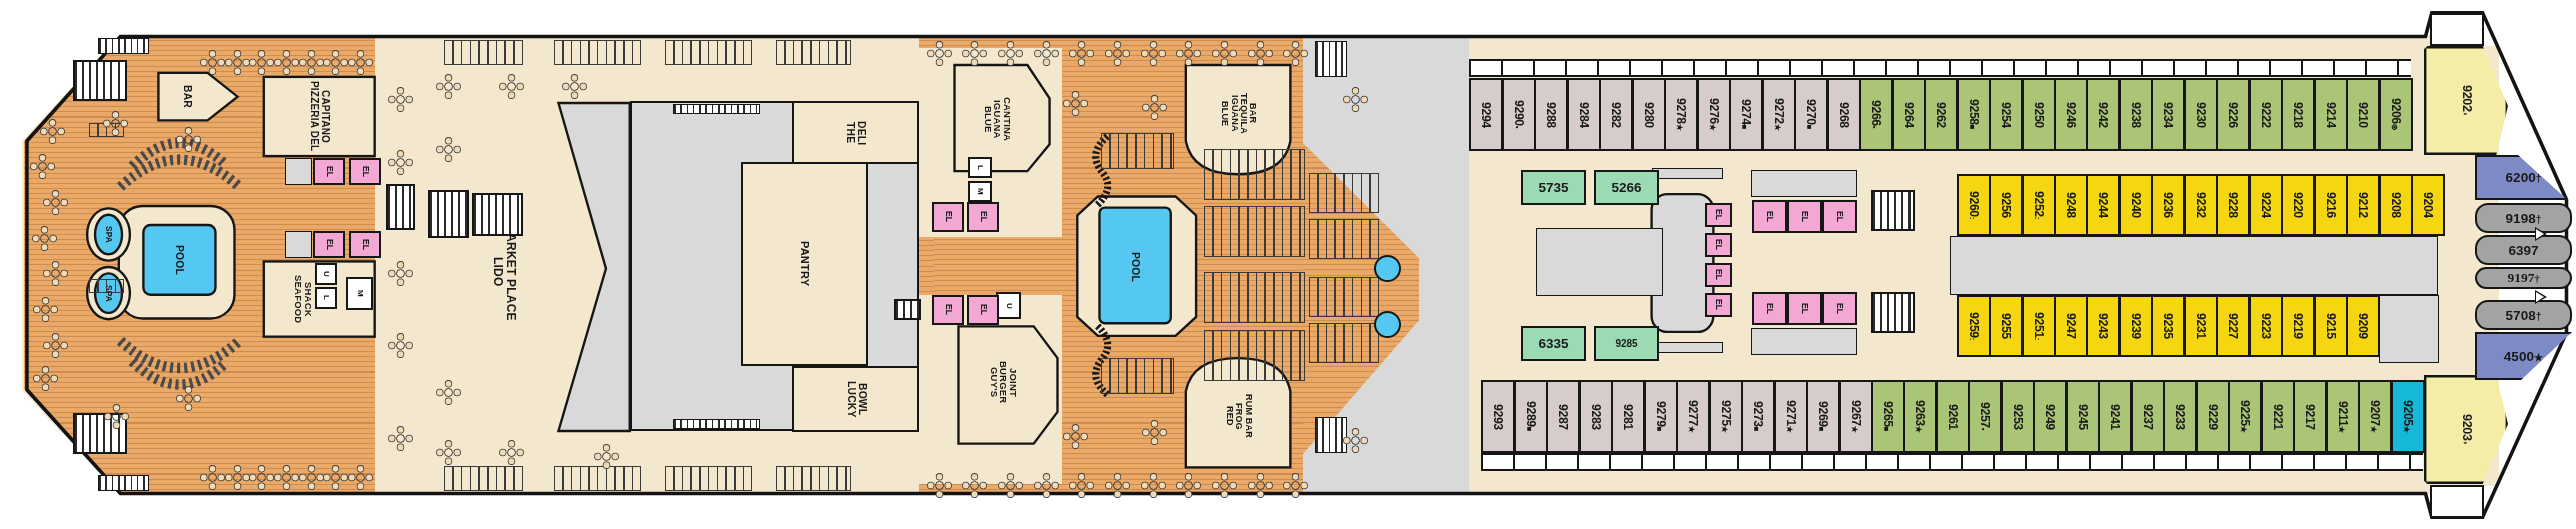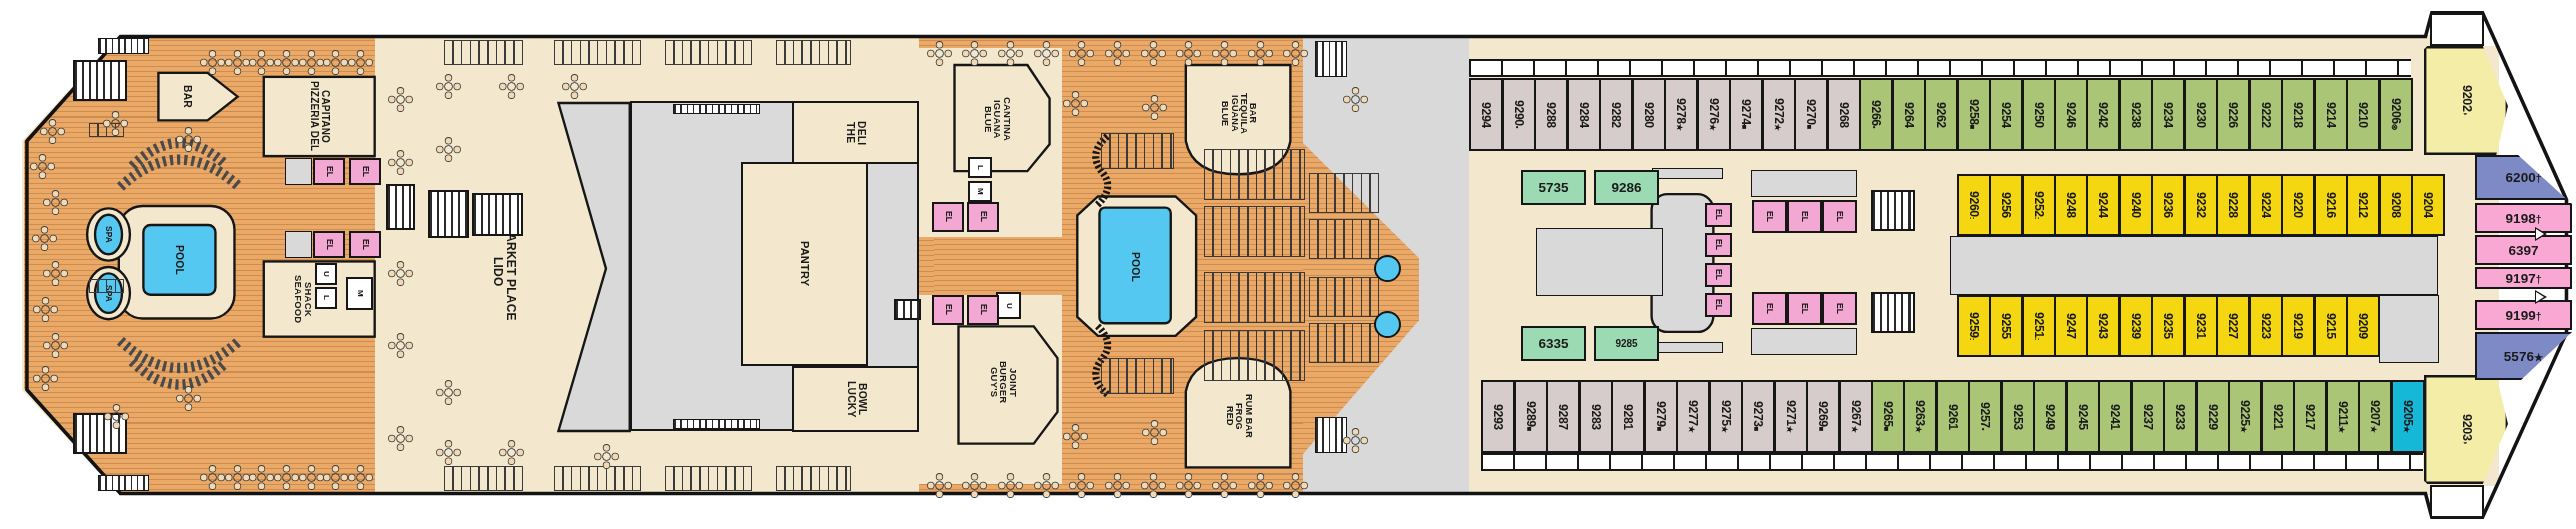--- a/index.html
+++ b/index.html
@@ -10,21 +10,21 @@
   .grayblk{background:#dadada;border:2.4px solid #161616;box-sizing:border-box;}
   .whiteroom{background:#fff;border:2px solid #161616;box-sizing:border-box;}
   .vlab{writing-mode:vertical-lr;text-orientation:sideways;font-weight:bold;color:#1a1a1a;
         white-space:pre-line;text-align:center;line-height:1.05;}
   .hlab{font-weight:bold;color:#1a1a1a;}
   .venue{display:flex;align-items:center;justify-content:center;font-size:10.3px;letter-spacing:0.2px;}
   .cab{border:2px solid #161616;box-sizing:border-box;display:flex;align-items:center;justify-content:center;}
   .cab .vlab{font-size:12.3px;letter-spacing:-0.4px;}
   .cab .sym{font-size:8px;}
   .c-ov{background:#d6cccb;} .c-bv{background:#a9c575;} .c-in{background:#f4d710;}
-  .c-mint{background:#9bdab2;} .c-cy{background:#16b8d8;} .c-red{background:#f9a8d4;}
+  .c-mint{background:#9bdab2;} .c-cy{background:#16b8d8;} .c-red{background:#a3a3a3;border-radius:13px;}
   .c-blue{background:#7e8ac6;} .c-pale{background:#f3eda8;}
   .elcell{background:#f2a8d3;border:2px solid #161616;box-sizing:border-box;
           display:flex;align-items:center;justify-content:center;}
   .elcell .vlab{font-size:8.7px;}
   .stairs{background:#fff;border:2px solid #161616;box-sizing:border-box;
           background-image:repeating-linear-gradient(90deg,#2a2a2a 0 2px,transparent 2px 7.1px);}
   .hatch{background:#fff;border:1.6px solid #161616;box-sizing:border-box;
          background-image:repeating-linear-gradient(90deg,#2a2a2a 0 1.6px,transparent 1.6px 6.3px);}
   .slab{background:#d9d9d9;border:1.6px solid #161616;box-sizing:border-box;}
   .lounge{border:1.6px solid #3a3a3a;box-sizing:border-box;
@@ -584,21 +584,21 @@
       <div class="abs cab c-in" style="left: 2314px; top: 295px; width: 34px; height: 62px;">
         <span class="vlab"><span>9215</span><span class="sym"></span></span>
       </div>
       <div class="abs cab c-in" style="left: 2346px; top: 295px; width: 34px; height: 62px;">
         <span class="vlab"><span>9209</span><span class="sym"></span></span>
       </div>
       <div class="abs cab c-mint" style="left: 1521px; top: 170px; width: 65px; height: 35px;">
         <span class="hlab" style="font-size: 13.5px;">5735</span>
       </div>
       <div class="abs cab c-mint" style="left: 1594px; top: 170px; width: 65px; height: 35px;">
-        <span class="hlab" style="font-size: 13.5px;">9286</span>
+        <span class="hlab" style="font-size: 13.5px;">5266</span>
       </div>
       <div class="abs cab c-mint" style="left: 1521px; top: 326px; width: 65px; height: 35px;">
         <span class="hlab" style="font-size: 13.5px;">6335</span>
       </div>
       <div class="abs cab c-mint" style="left: 1594px; top: 326px; width: 65px; height: 35px;">
         <span class="hlab" style="font-size: 10px;">9285</span>
       </div>
     </div>
 
   <div class="abs cab c-pale" style="left:2424px;top:46px;width:84px;height:109px;border:none;
@@ -614,28 +614,28 @@
               clip-path:polygon(0 0,43px 0,97px 49px,97px 177px,46px 225px,0 225px);">
       <div class="abs cab c-blue" style="left: 0px; top: 0px; width: 97px; height: 45px;">
         <span class="hlab" style="font-size: 13.5px;"><span>6200</span><span style="font-size: 10.3px;">†</span></span>
       </div>
       <div class="abs cab c-red" style="left: 0px; top: 48px; width: 97px; height: 30px;">
         <span class="hlab" style="font-size: 13.5px;"><span>9198</span><span style="font-size: 10.3px;">†</span></span>
       </div>
       <div class="abs cab c-red" style="left: 0px; top: 80px; width: 97px; height: 30px;">
         <span class="hlab" style="font-size: 13.5px;"><span>6397</span><span style="font-size: 10.3px;"></span></span>
       </div>
-      <div class="abs cab c-red" style="left: 0px; top: 112px; width: 97px; height: 22px;">
+      <div class="abs cab c-red" style="left: 0px; top: 112px; width: 97px; height: 22px; font-family: Liberation Serif, serif;">
         <span class="hlab" style="font-size: 13.5px;"><span>9197</span><span style="font-size: 10.3px;">†</span></span>
       </div>
       <div class="abs cab c-red" style="left: 0px; top: 145px; width: 97px; height: 30px;">
-        <span class="hlab" style="font-size: 13.5px;"><span>9199</span><span style="font-size: 10.3px;">†</span></span>
+        <span class="hlab" style="font-size: 13.5px;"><span>5708</span><span style="font-size: 10.3px;">†</span></span>
       </div>
       <div class="abs cab c-blue" style="left: 0px; top: 177px; width: 97px; height: 48px;">
-        <span class="hlab" style="font-size: 13.5px;"><span>5576</span><span style="font-size: 10.3px;">★</span></span>
+        <span class="hlab" style="font-size: 13.5px;"><span>4500</span><span style="font-size: 10.3px;">★</span></span>
       </div>
     </div>
 
   <div class="abs" style="left:2535px;top:227px;">
     <div class="tri" style="border-left:12.7px solid #161616;"></div>
     <div class="tri abs" style="left:0.8px;top:2px;border-top-width:5.1px;border-bottom-width:5.1px;border-left:8.7px solid #fff;"></div>
   </div>
   <div class="abs" style="left:2535px;top:290px;">
     <div class="tri" style="border-left:12.7px solid #161616;"></div>
     <div class="tri abs" style="left:0.8px;top:2px;border-top-width:5.1px;border-bottom-width:5.1px;border-left:8.7px solid #fff;"></div>

